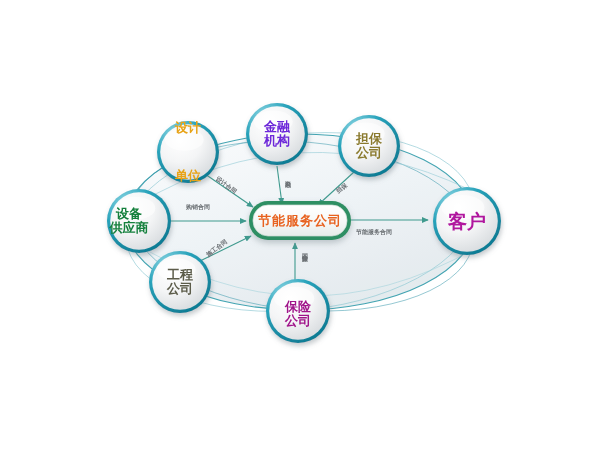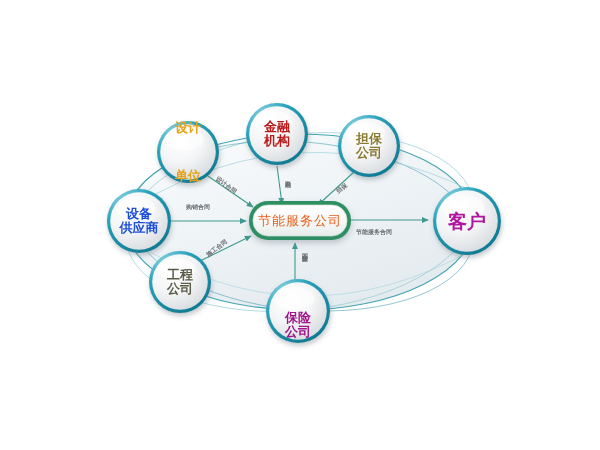--- a/index.html
+++ b/index.html
@@ -46,21 +46,21 @@
   .edge-label.vert {
     writing-mode: vertical-rl;
     text-orientation: upright;
     letter-spacing: -1px;
   }
   .center-label {
     position: absolute;
     display: flex;
     align-items: center;
     justify-content: center;
-    font-weight: normal;
+    font-weight: bold;
     letter-spacing: 1px;
     white-space: nowrap;
     pointer-events: none;
     text-align: right;
   }
 </style>
 </head>
 <body>
 
 <div id="canvas">
@@ -167,37 +167,37 @@
 
   <div class="center-label" style="left:253px; top:205px; width:94px; height:31px; font-size:13px; color:#e8621f;">
     <span>节能服务公司</span>
   </div>
 
   <div id="node-labels">
       <div class="node-label" style="left: 157px; top: 121px; width: 62px; height: 62px; font-size: 13px; color: rgb(232, 163, 23); justify-content: space-between;">
         <span>设计</span>
         <span>单位</span>
       </div>
-      <div class="node-label" style="left: 246px; top: 103px; width: 62px; height: 62px; font-size: 13px; color: #b91c1c; font-family: Liberation Serif, serif;">
+      <div class="node-label" style="left: 246px; top: 103px; width: 62px; height: 62px; font-size: 13px; color: #6d28d9; font-family: Liberation Serif, serif;">
         <span>金融</span>
         <span>机构</span>
       </div>
       <div class="node-label" style="left: 338px; top: 115px; width: 62px; height: 62px; font-size: 13px; color: rgb(138, 122, 46);">
         <span>担保</span>
         <span>公司</span>
       </div>
-      <div class="node-label" style="left: 107px; top: 189px; width: 64px; height: 64px; font-size: 13px; color: #1d4ed8;">
+      <div class="node-label" style="left: 97px; top: 189px; width: 64px; height: 64px; font-size: 13px; color: #15803d;">
         <span>设备</span>
         <span>供应商</span>
       </div>
       <div class="node-label" style="left: 149px; top: 251px; width: 62px; height: 62px; font-size: 13px; color: rgb(92, 92, 74); text-align: right;">
         <span>工程</span>
         <span>公司</span>
       </div>
-      <div class="node-label" style="left: 266px; top: 293px; width: 64px; height: 64px; font-size: 13px; color: rgb(160, 21, 138);">
+      <div class="node-label" style="left: 266px; top: 282px; width: 64px; height: 64px; font-size: 13px; color: rgb(160, 21, 138);">
         <span>保险</span>
         <span>公司</span>
       </div>
       <div class="node-label" style="left: 433px; top: 187px; width: 68px; height: 68px; font-size: 19px; color: rgb(176, 22, 158); text-align: right;">
         <span>客户</span>
       </div>
     </div>
 
   <div id="edge-labels">
       <div class="edge-label" style="left: 186px; top: 203px; font-size: 6px;">购销合同</div>

